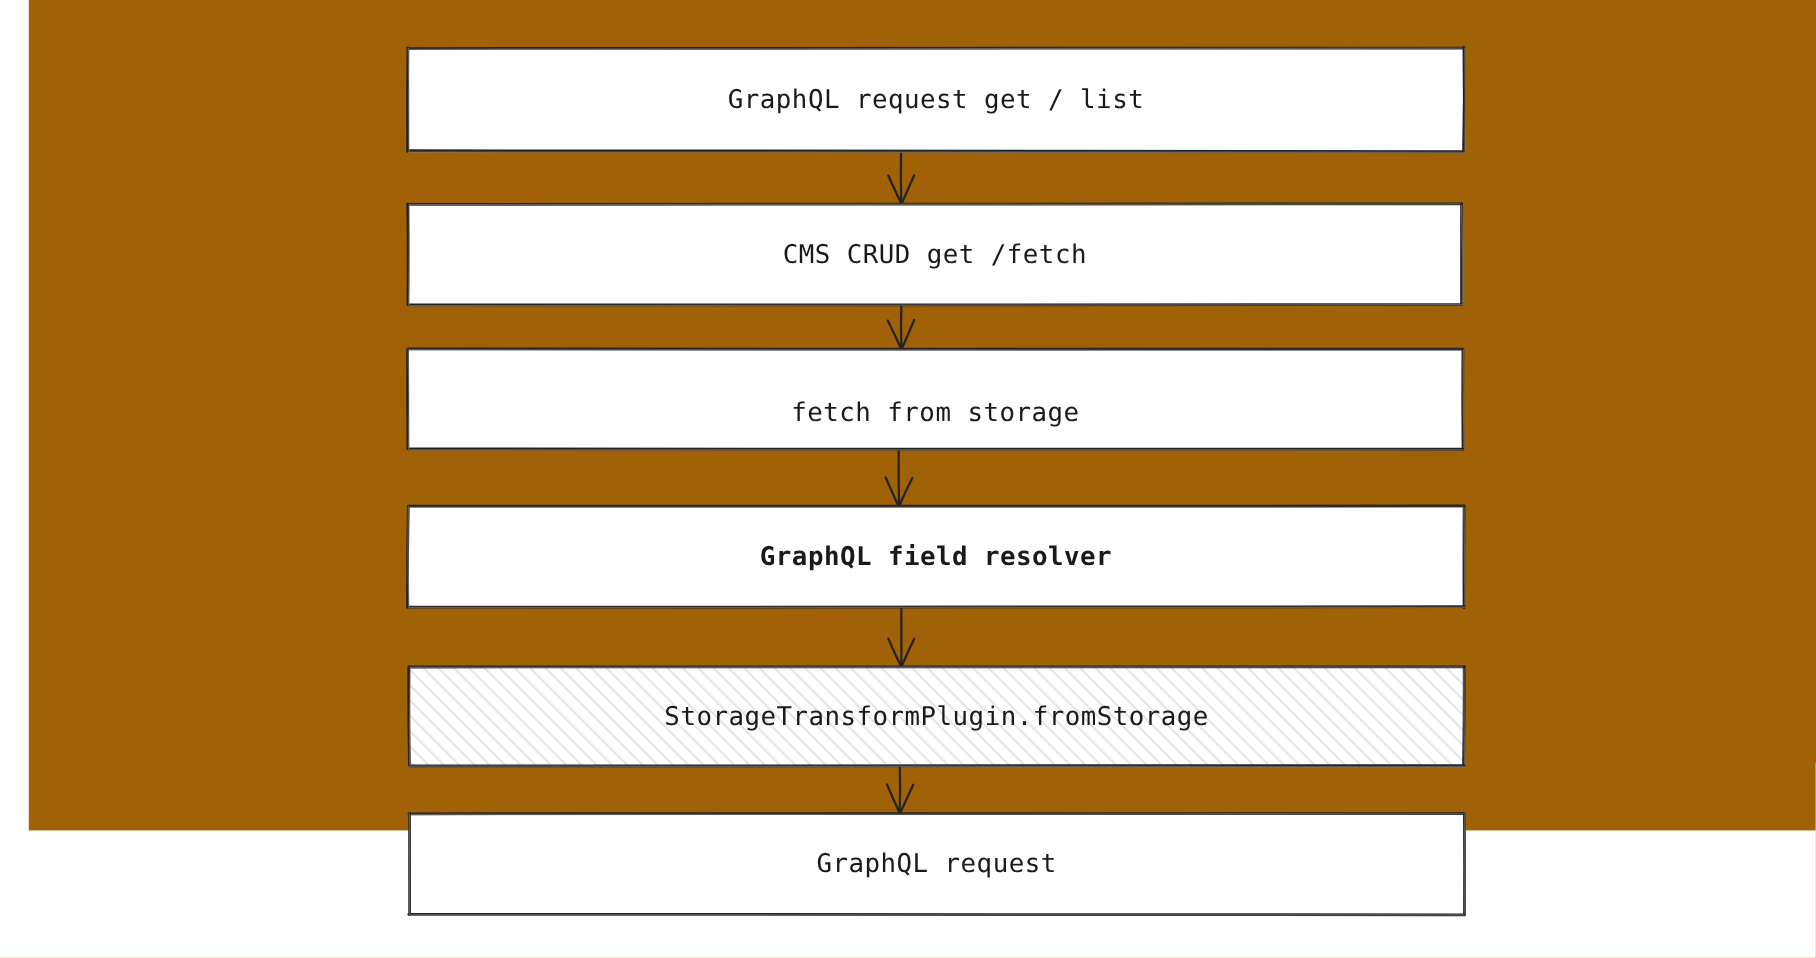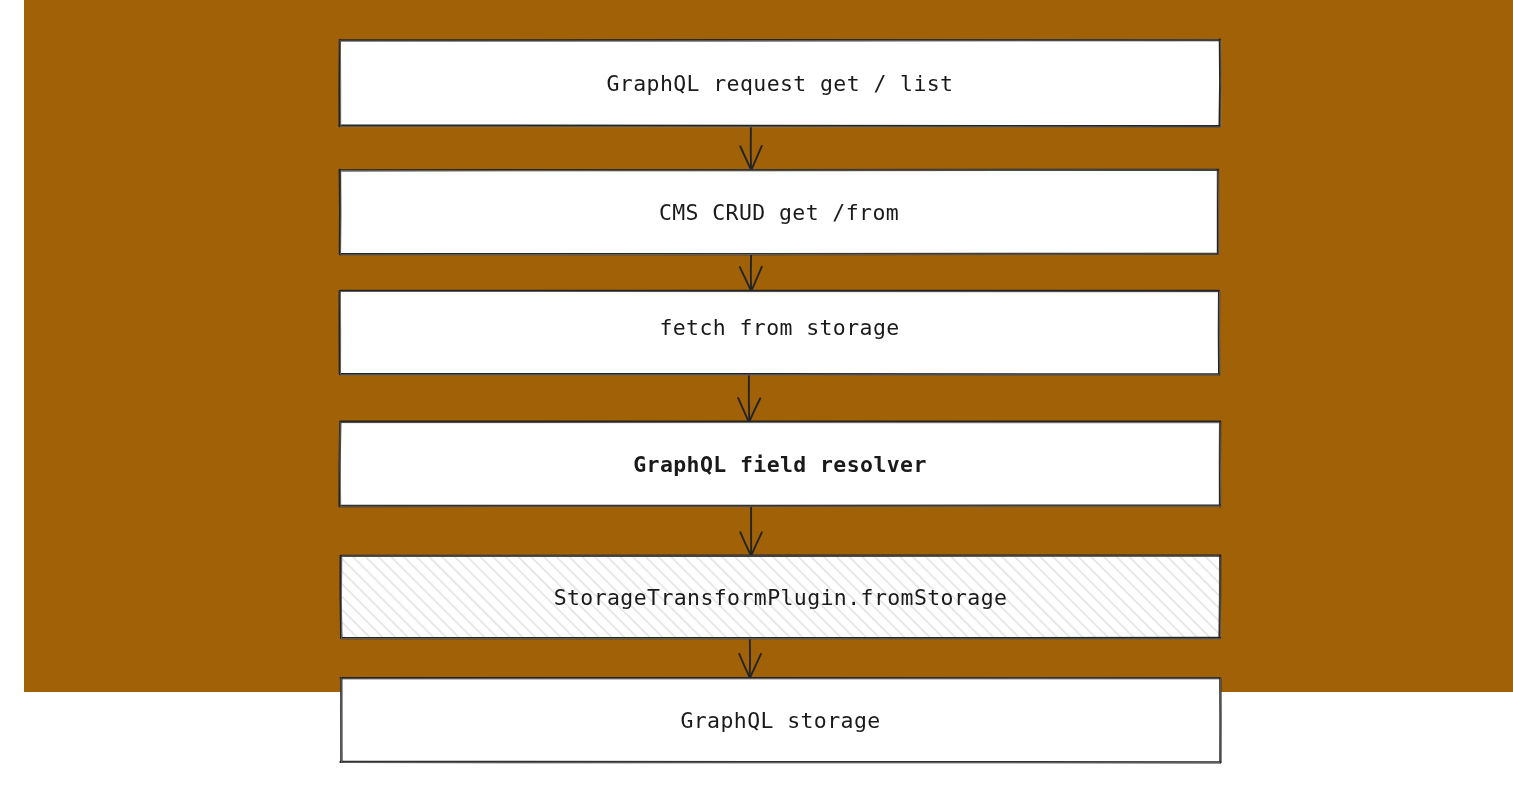--- a/index.html
+++ b/index.html
@@ -145,19 +145,19 @@
           <path d="M 1196.6855576304558 678.049608087586 Q 1196.642306213869 719.6068569946624 1196.7853304365676 761.8819875145155" stroke="#8a8a8a" stroke-width="1.1" fill="none" stroke-linecap="round" opacity="0.55"></path>
           <path d="M 1196.3143979430033 762.3079782131864 Q 757.1550025231088 761.2975267982564 316.5895217061227 761.9444861324479" stroke="#242424" stroke-width="2.3" fill="none" stroke-linecap="round"></path>
           <path d="M 1195.901063241987 762.3604657055859 Q 756.2917428589807 762.5263889126626 317.31278654110287 762.3478902604561" stroke="#8a8a8a" stroke-width="1.1" fill="none" stroke-linecap="round" opacity="0.55"></path>
           <path d="M 317.38286548891705 761.8763558508485 Q 317.4071885114197 720.4012414746737 317.28860708509507 678.0378831984884" stroke="#242424" stroke-width="2.3" fill="none" stroke-linecap="round"></path>
           <path d="M 317.52873022826793 762.5821058276258 Q 317.5727501683043 719.7801308442304 317.1737022018962 678.1641133095344" stroke="#8a8a8a" stroke-width="1.1" fill="none" stroke-linecap="round" opacity="0.55"></path>
         </g>
       </g>
   </svg>
   <div id="labels-layer">
       <div class="node-label" style="left: 316px; top: 40px; width: 880px; height: 86px;">GraphQL request get / list</div>
-      <div class="node-label" style="left: 316px; top: 170px; width: 878px; height: 84px;">CMS CRUD get /from</div>
-      <div class="node-label" style="left: 316px; top: 286px; width: 879px; height: 83px;">fetch from storage</div>
+      <div class="node-label" style="left: 316px; top: 170px; width: 878px; height: 84px;">CMS CRUD get /fetch</div>
+      <div class="node-label" style="left: 316px; top: 303px; width: 879px; height: 83px;">fetch from storage</div>
       <div class="node-label" style="left: 316px; top: 422px; width: 880px; height: 84px; font-weight: bold;">GraphQL field resolver</div>
       <div class="node-label" style="left: 317px; top: 556px; width: 879px; height: 82px; text-align: center;">StorageTransformPlugin.fromStorage</div>
-      <div class="node-label" style="left: 317px; top: 678px; width: 879px; height: 84px;">GraphQL storage</div>
+      <div class="node-label" style="left: 317px; top: 678px; width: 879px; height: 84px;">GraphQL request</div>
     </div>
 </div>
 
 </body></html>

